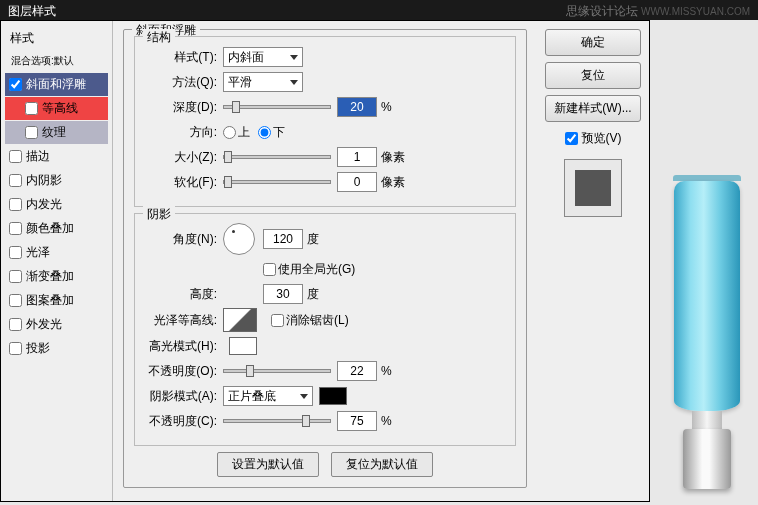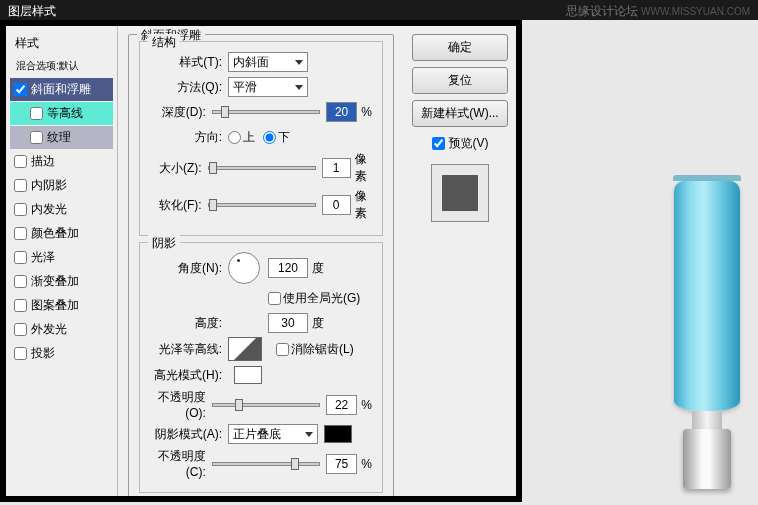--- a/index.html
+++ b/index.html
@@ -1,27 +1,27 @@
 <!DOCTYPE html>
 <html><head>
 <meta charset="utf-8">
 <style>
 * { margin: 0; padding: 0; box-sizing: border-box; font-family: "Microsoft YaHei", SimSun, sans-serif; font-size: 12px; }
 body { background: #e8e8e8; width: 758px; height: 505px; position: relative; overflow: hidden; }
 .titlebar { background: #1a1a1a; color: #fff; height: 20px; line-height: 22px; padding-left: 8px; font-size: 12px; position: relative; }
 .watermark { position: absolute; right: 8px; top: 0; color: #777; font-size: 11px; }
 .watermark .url { color: #555; font-size: 10px; }
-.dialog { background: #efefef; border: 6px solid #000000; width: 522px; height: 482px; position: relative; display: flex; }
+.dialog { background: #efefef; border: 1px solid #000000; width: 650px; height: 482px; position: relative; display: flex; }
 .sidebar { width: 112px; border-right: 1px solid #bbb; padding: 6px 4px; }
 .sidebar-header { padding: 3px 5px; font-size: 12px; }
 .sidebar-sub { padding: 3px 5px; font-size: 10px; border: 1px solid transparent; }
 .sidebar-item { display: flex; align-items: center; padding: 3px 4px; margin: 1px 0; font-size: 12px; cursor: default; }
 .sidebar-item input { margin-right: 4px; }
 .sidebar-item.selected { background: #4c5a8c; color: #fff; }
-.sidebar-item.sub { padding-left: 20px; background: #5eead4; }
+.sidebar-item.sub { padding-left: 20px; background: #ef4444; }
 .sidebar-item.sub.active { background: #b5b5c5; }
 .content { flex: 1; padding: 8px 10px; overflow: hidden; }
 .fieldset { border: 1px solid #999; border-radius: 2px; margin-bottom: 8px; padding: 6px 10px 10px; position: relative; }
 .legend { position: absolute; top: -8px; left: 8px; background: #efefef; padding: 0 4px; font-size: 12px; }
 .sub-fieldset { border: 1px solid #bbb; padding: 6px 10px 10px; position: relative; margin-bottom: 6px; }
 .row { display: flex; align-items: center; margin: 3px 0; min-height: 22px; }
 .row-label { width: 78px; text-align: right; padding-right: 6px; font-size: 12px; }
 .dropdown { background: #fff; border: 1px solid #888; height: 20px; width: 80px; display: flex; align-items: center; padding: 0 4px; justify-content: space-between; }
 .dropdown-arrow { width: 0; height: 0; border-left: 4px solid transparent; border-right: 4px solid transparent; border-top: 5px solid #333; }
 .slider { flex: 0 0 108px; height: 4px; background: #ccc; border: 1px solid #888; position: relative; margin-right: 6px; }
@@ -233,20 +233,21 @@
           <span class="row-label">不透明度(C):</span>
           <div class="slider">
               <div class="slider-thumb" style="left:78px"></div>
             </div>
           <div class="numbox">75</div>
           <span class="unit">%</span>
         </div>
       </div>
 
       <div class="btn-row">
+        <div class="btn">设置为默认值</div>
         <div class="btn">复位为默认值</div>
       </div>
     </div>
   </div>
 
   <div class="right-panel">
     <div class="side-btn">确定</div>
     <div class="side-btn">复位</div>
     <div class="side-btn">新建样式(W)...</div>
     <label class="preview-cb">

